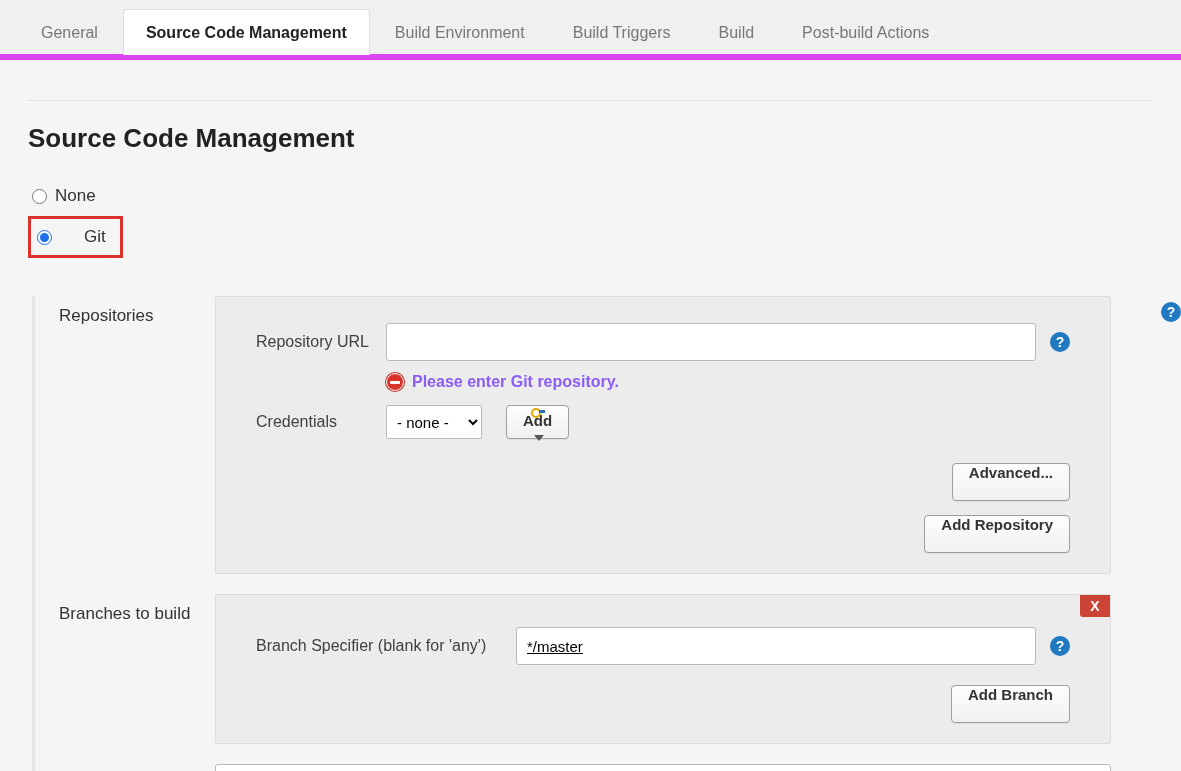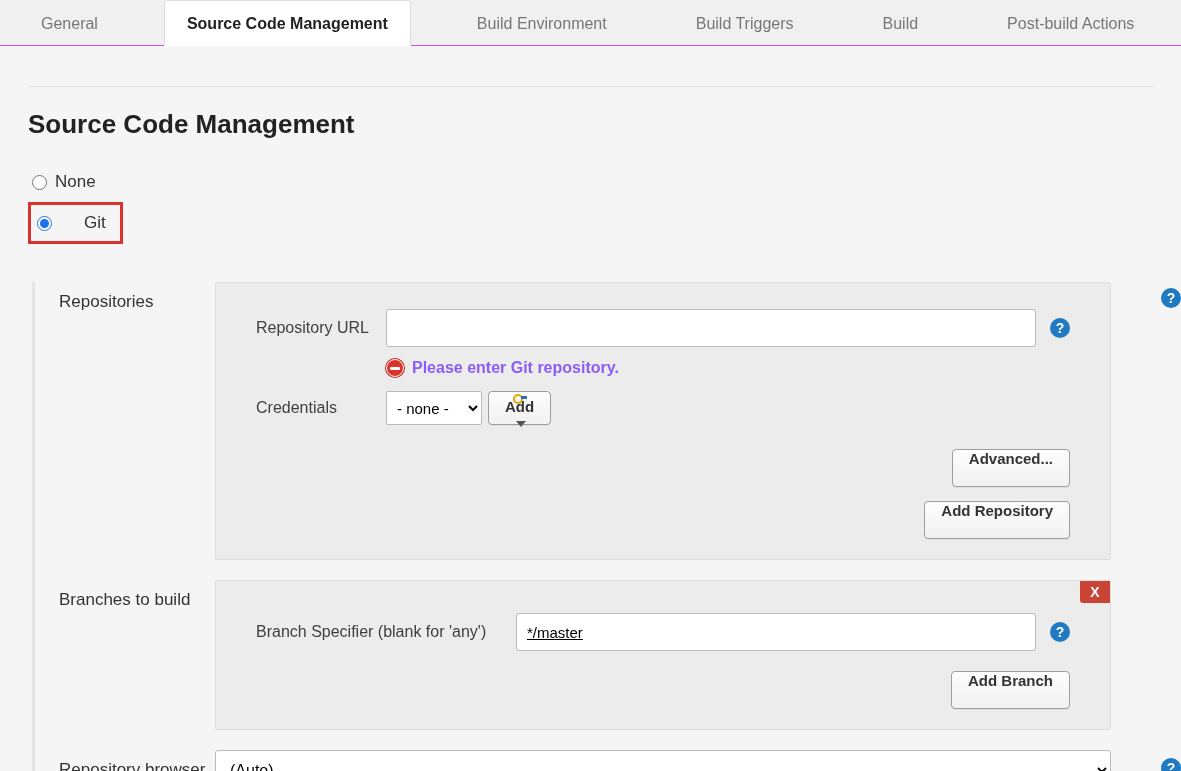--- a/index.html
+++ b/index.html
@@ -8,25 +8,24 @@
     background: #f5f5f5;
     color: #333;
     font-size: 15px;
   }
   .page { width: 1181px; height: 771px; background: #f5f5f5; overflow: hidden; position: relative; }
 
   
   .tabs {
     display: flex;
     align-items: flex-end;
-    border-bottom: 1px solid #d946ef;
+    border-bottom: 6px solid #d946ef;
     background: #f0f0f0;
     padding-left: 18px;
-    height: 46px;
-    gap: 41px;
+    height: 60px;
   }
   .tab {
     padding: 14px 22px 12px 22px;
     color: #777;
     font-size: 16px;
     cursor: pointer;
     border: 1px solid transparent;
     border-bottom: none;
     background: transparent;
     margin-right: 2px;
@@ -269,21 +268,21 @@
   select.repo-browser {
     width: 100%;
     height: 40px;
     border: 1px solid #bbb;
     border-radius: 3px;
     background: #fff;
     padding: 0 10px;
     font-size: 16px;
   }
 
-  .cred-row { display: flex; align-items: center; gap: 6px; justify-content: flex-end; }
+  .cred-row { display: flex; align-items: center; gap: 24px; justify-content: flex-end; }
 
 </style>
 </head>
 <body>
 
 <div class="page">
 
   <div class="tabs">
     <div class="tab">General</div>
     <div class="tab active">Source Code Management</div>

